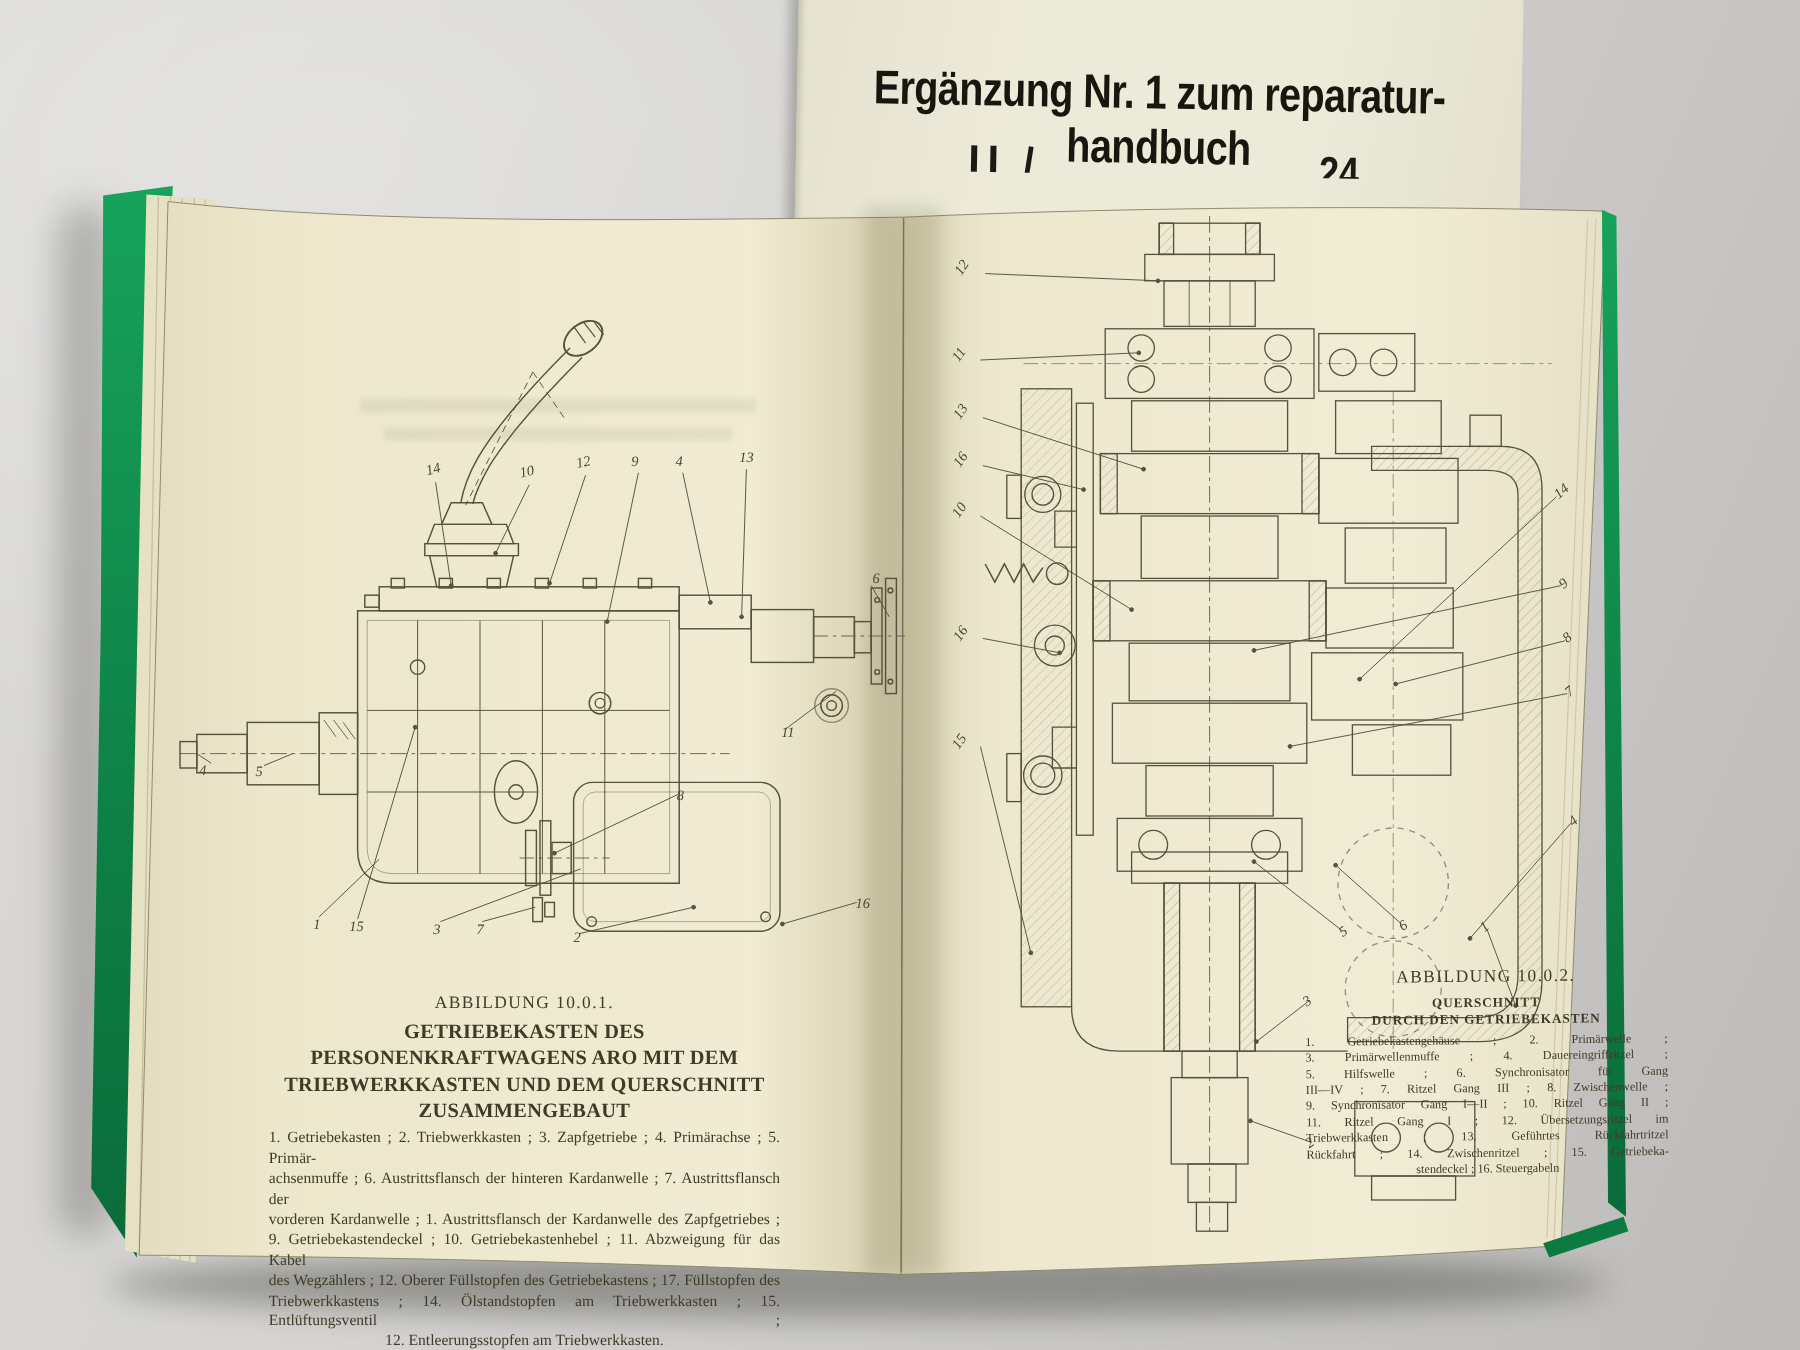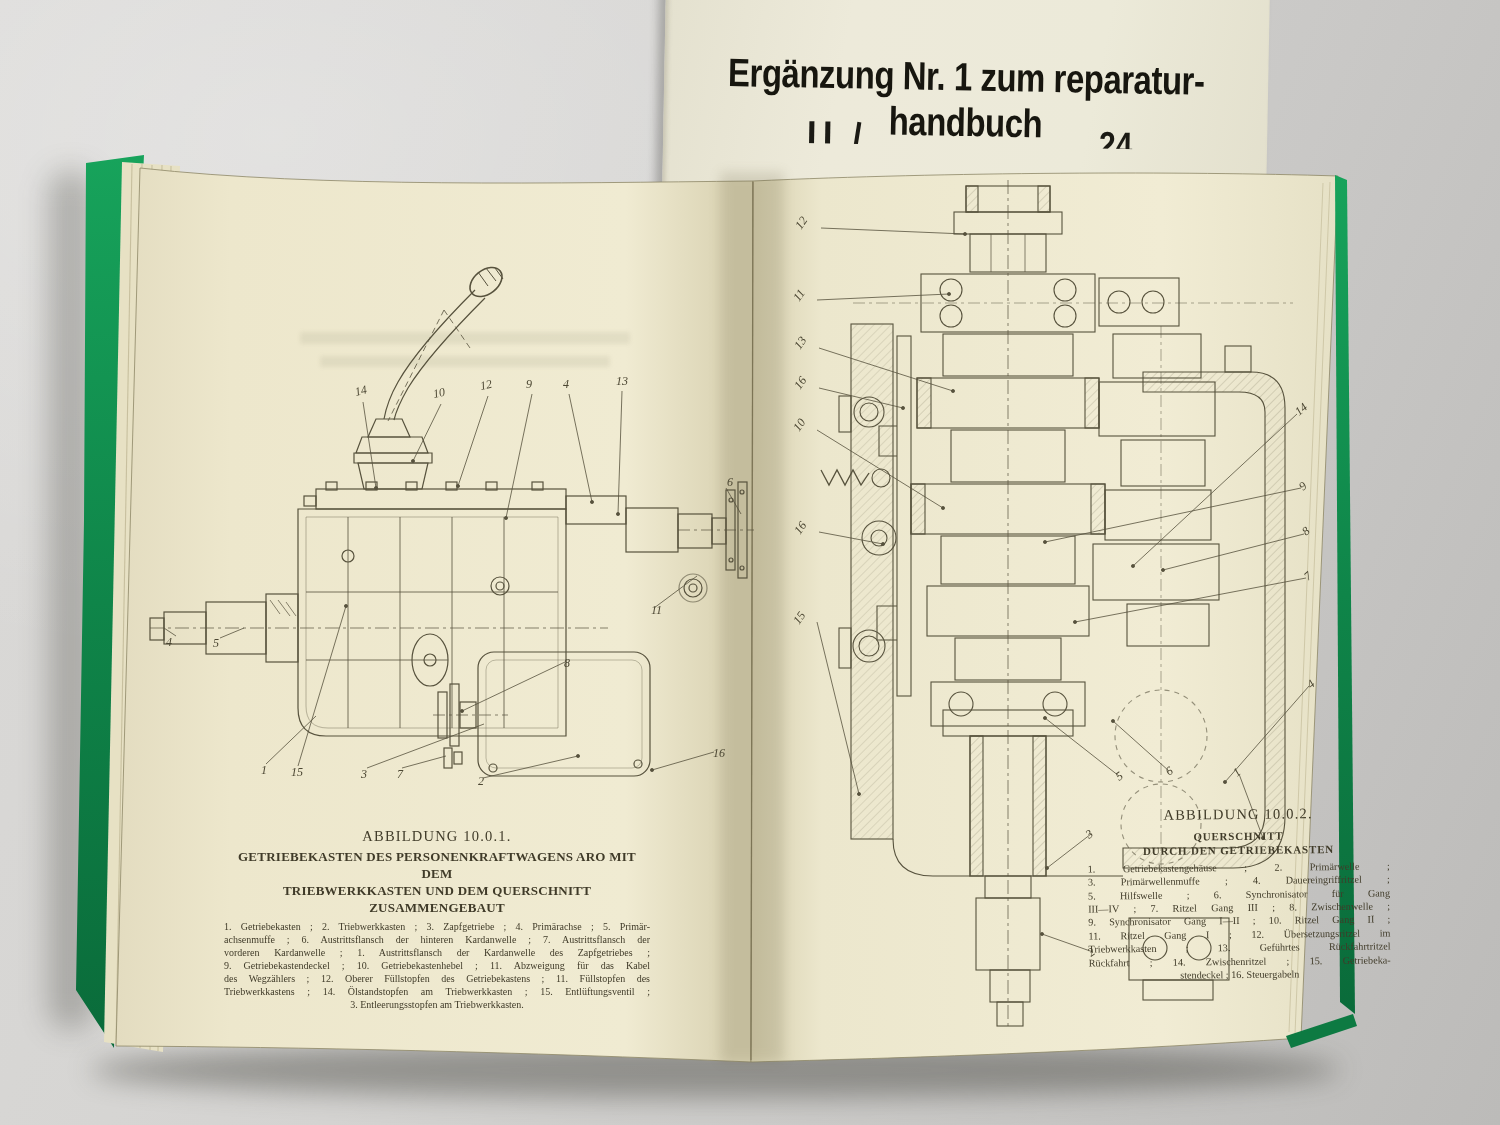--- a/index.html
+++ b/index.html
@@ -32,24 +32,24 @@
     font-weight:700;font-size:30px;color:#1b1a14;transform:scaleY(1.2);transform-origin:top;
   }
   
   .side-shadow{left:48px;top:170px;width:46px;height:860px;background:rgba(55,55,48,.28);filter:blur(14px);border-radius:40px;}
   .floor-shadow{left:90px;top:1042px;width:1250px;height:56px;background:rgba(45,45,38,.38);filter:blur(13px);border-radius:50%;}
   
   .caption{color:#403b29;}
   .cap-left{left:224px;top:828px;width:426px;text-align:center;}
   .cap-right{left:1088px;top:806px;width:302px;text-align:center;transform:rotate(-0.6deg);}
   .fig-label{font-size:14.5px;letter-spacing:1.2px;margin-bottom:4px;}
-  .fig-title{font-size:13px;font-weight:700;letter-spacing:.25px;line-height:1.3;}
+  .fig-title{font-size:17px;font-weight:700;letter-spacing:.25px;line-height:1.3;}
   .fig-title.rt{font-size:11px;letter-spacing:.8px;}
   .legend{margin-top:3px;}
-  .legend div{font-size:10px;line-height:1.3;text-align:justify;text-align-last:justify;}
+  .legend div{font-size:13px;line-height:1.3;text-align:justify;text-align-last:justify;}
   .cap-right .legend div{font-size:10.2px;line-height:1.32;}
   .legend div.center{text-align:center;text-align-last:center;}
   .cap-right .fig-label{margin-bottom:6px;}
   
   .ghost{background:rgba(110,104,78,.10);filter:blur(2px);border-radius:3px;}
   
   svg{overflow:visible;}
   .ln{stroke:#57523d;fill:none;}
   text.co{font-family:"Liberation Serif",serif;font-style:italic;font-size:12px;fill:#4c4733;}
 </style>
@@ -418,23 +418,23 @@
 
   <div class="abs caption cap-left">
     <div class="fig-label">ABBILDUNG 10.0.1.</div>
     <div class="fig-title">GETRIEBEKASTEN DES PERSONENKRAFTWAGENS ARO MIT DEM</div>
     <div class="fig-title">TRIEBWERKKASTEN UND DEM QUERSCHNITT ZUSAMMENGEBAUT</div>
     <div class="legend">
       <div>1. Getriebekasten ; 2. Triebwerkkasten ; 3. Zapfgetriebe ; 4. Primärachse ; 5. Primär-</div>
       <div>achsenmuffe ; 6. Austrittsflansch der hinteren Kardanwelle ; 7. Austrittsflansch der</div>
       <div>vorderen Kardanwelle ; 1. Austrittsflansch der Kardanwelle des Zapfgetriebes ;</div>
       <div>9. Getriebekastendeckel ; 10. Getriebekastenhebel ; 11. Abzweigung für das Kabel</div>
-      <div>des Wegzählers ; 12. Oberer Füllstopfen des Getriebekastens ; 11. Füllstopfen des</div>
+      <div>des Wegzählers ; 12. Oberer Füllstopfen des Getriebekastens ; 17. Füllstopfen des</div>
       <div>Triebwerkkastens ; 14. Ölstandstopfen am Triebwerkkasten ; 15. Entlüftungsventil ;</div>
-      <div class="center">3. Entleerungsstopfen am Triebwerkkasten.</div>
+      <div class="center">12. Entleerungsstopfen am Triebwerkkasten.</div>
     </div>
   </div>
 
   <div class="abs caption cap-right">
     <div class="fig-label">ABBILDUNG 10.0.2.</div>
     <div class="fig-title rt">QUERSCHNITT</div>
     <div class="fig-title rt">DURCH DEN GETRIEBEKASTEN</div>
     <div class="legend">
       <div>1. Getriebekastengehäuse ; 2. Primärwelle ;</div>
       <div>3. Primärwellenmuffe ; 4. Dauereingriffritzel ;</div>

